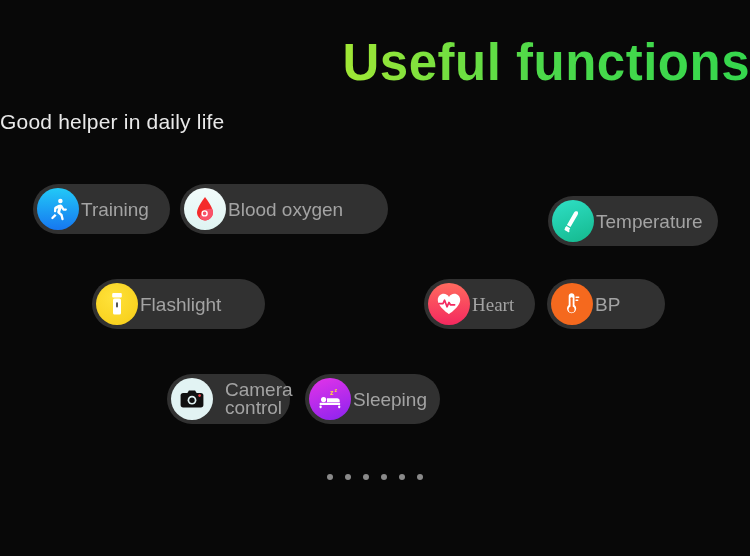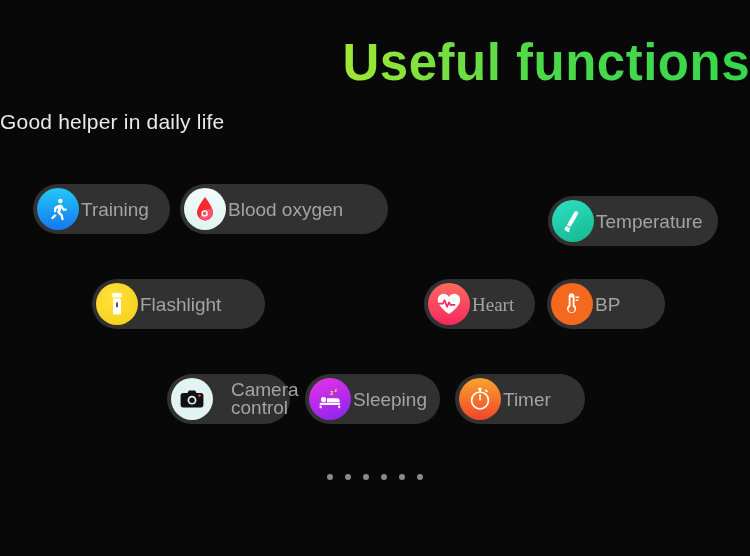--- a/index.html
+++ b/index.html
@@ -68,21 +68,21 @@
     font-size: 19px;
     color: #a3a3a3;
     white-space: nowrap;
     line-height: 1.0;
   }
   .pill .lbl.two-line {
     white-space: normal;
     line-height: 0.95;
     font-size: 19px;
     width: 98px;
-    margin-left: 18px;
+    margin-left: 12px;
   }
 
   
   #pill-training      { left: 33px;  top: 184px; width: 137px; }
   #pill-blood-oxygen  { left: 180px; top: 184px; width: 208px; }
   #pill-temperature   { left: 548px; top: 196px; width: 170px; }
 
   #pill-flashlight    { left: 92px;  top: 279px; width: 173px; }
   #pill-heart         { left: 424px; top: 279px; width: 111px; font-family: Liberation Serif, serif; }
   #pill-bp            { left: 547px; top: 279px; width: 118px; text-align: center; }
@@ -213,32 +213,20 @@
         <rect x="2.6" y="15.8" width="20.6" height="2.3" rx="0.9"></rect>
         <rect x="2.6" y="18.6" width="2.0" height="2.6" rx="0.7"></rect>
         <rect x="21.2" y="18.6" width="2.0" height="2.6" rx="0.7"></rect>
         <text x="13.0" y="8.0" font-size="7" font-family="Liberation Sans, sans-serif" font-weight="bold" fill="#ffdf3a">z</text>
         <text x="17.4" y="5.4" font-size="5.4" font-family="Liberation Sans, sans-serif" font-weight="bold" fill="#ffdf3a">z</text>
       </svg>
     </span>
     <span class="lbl">Sleeping</span>
   </div>
 
-  <div class="pill" id="pill-timer">
-    <span class="ico ic-timer">
-      <svg width="26" height="26" viewBox="0 0 26 26" aria-hidden="true">
-        <circle cx="13" cy="14.4" r="8.4" fill="none" stroke="#ffffff" stroke-width="1.7"></circle>
-        <rect x="11.3" y="1.8" width="3.4" height="2.3" rx="0.8" fill="#ffffff"></rect>
-        <rect x="12.2" y="3.8" width="1.7" height="2.4" fill="#ffffff"></rect>
-        <rect x="12.3" y="8.0" width="1.5" height="6.6" rx="0.7" fill="#ffffff"></rect>
-        <rect x="17.8" y="4.0" width="3.2" height="1.6" rx="0.7" fill="#ffffff" transform="rotate(38 19.4 4.8)"></rect>
-      </svg>
-    </span>
-    <span class="lbl">Timer</span>
-  </div>
 
   <div id="dots">
     <span class="dot"></span>
     <span class="dot"></span>
     <span class="dot"></span>
     <span class="dot"></span>
     <span class="dot"></span>
     <span class="dot"></span>
   </div>
 

